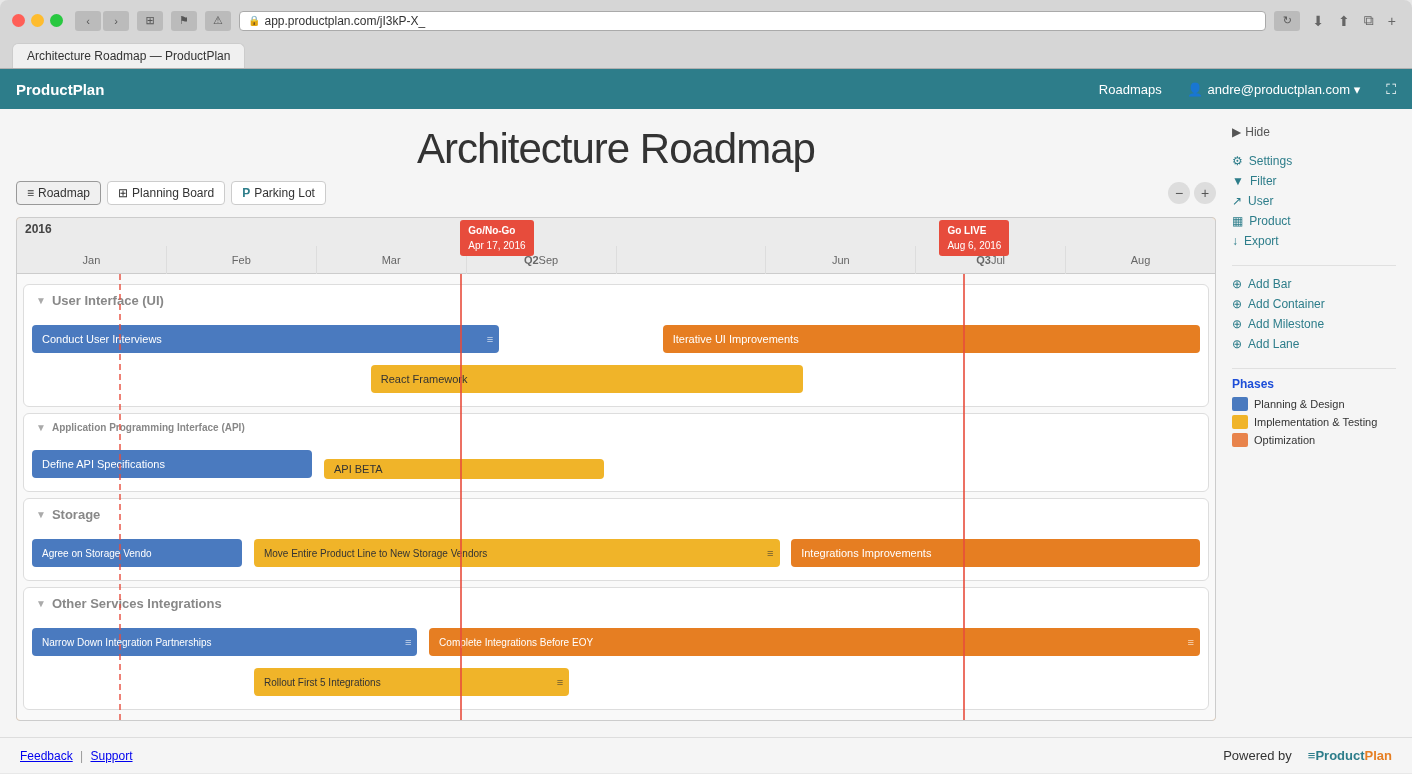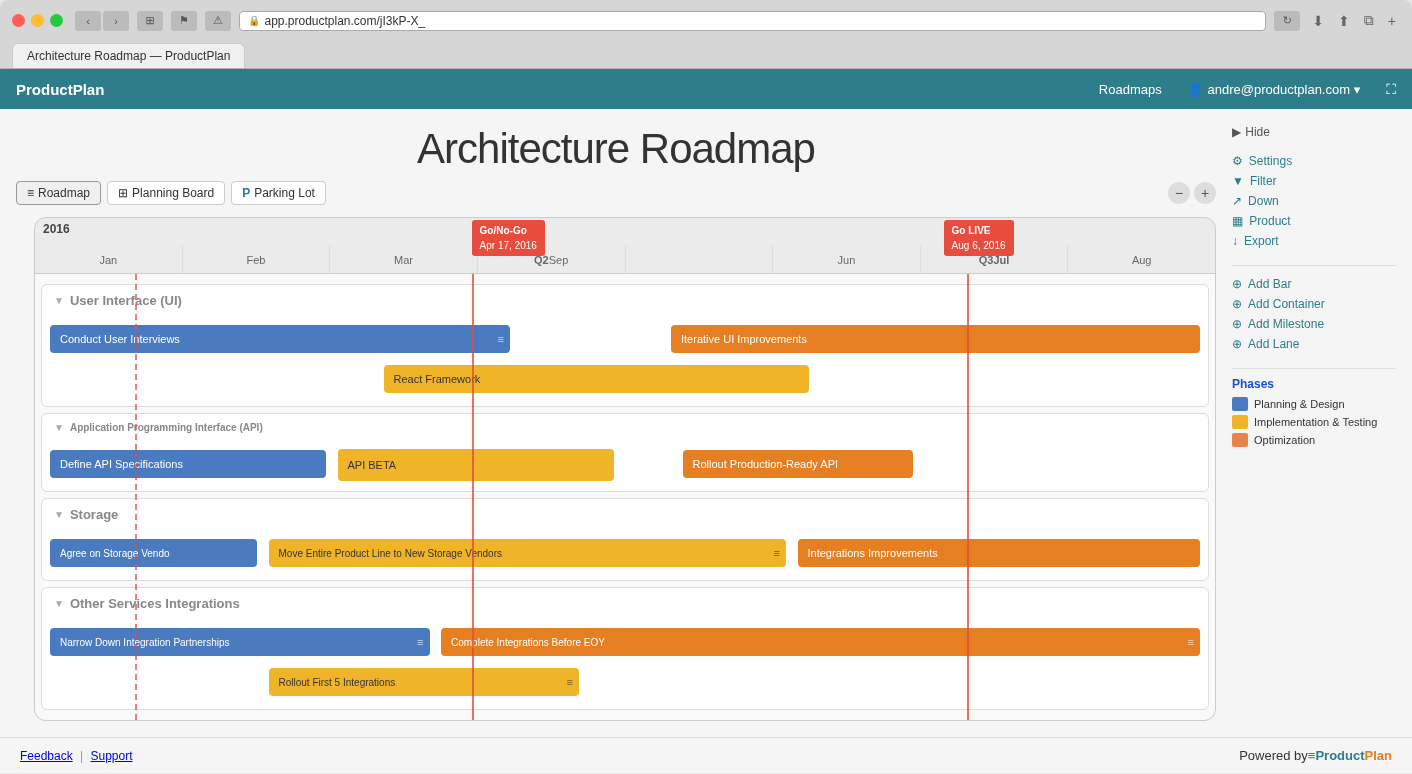--- a/index.html
+++ b/index.html
@@ -111,42 +111,41 @@
     .swatch-yellow { background: #f0b429; }
     .swatch-orange { background: #e8834b; }
 
     
     .app-footer {
       display: flex; align-items: center; justify-content: space-between;
       padding: 10px 20px; background: #f5f5f5; border-top: 1px solid #ddd;
     }
     .footer-links { font-size: 12px; color: #2d7d8a; }
     .footer-links span { color: #999; margin: 0 4px; }
-    .footer-brand { font-size: 13px; color: #333; display: flex; align-items: center; gap: 0; text-align: center; }
+    .footer-brand { font-size: 13px; color: #333; display: flex; align-items: center; gap: 16px; text-align: center; }
     .footer-brand .pp-logo { color: #2d7d8a; font-weight: bold; }
     .footer-brand .pp-logo2 { color: #e67e22; font-weight: bold; }
 
     
     .tl-header-outer {
       background: #ebebeb;
       border-bottom: 1px solid #ccc;
       padding: 4px 0 0 0;
       position: relative;
     }
     .tl-col { flex: 1; text-align: left; border-left: 1px solid #ddd; padding: 2px 0; }
     .tl-col:first-child { border-left: none; }
 
     
     .tl-wrapper {
       background: #fdba74;
       border: 1px solid #ccc;
-      border-radius: 12px;
+      border-radius: 4px;
       overflow: hidden;
       position: relative;
-      margin-left: 18px;
     }
 
     .tl-body {
       position: relative;
     }
   </style>
 </head>
 <body>
 
 <div class="browser-chrome">
@@ -223,21 +222,21 @@
 
           <div style="position:absolute; left:8px; top:4px; font-size:12px; font-weight:bold; color:#444;">2016</div>
 
           <div style="display:flex; position:absolute; left:0; right:0; top:28px; height:28px;">
             <div class="tl-col" style="font-size:11px; color:#666; display:flex; align-items:center; justify-content:center;">Jan</div>
             <div class="tl-col" style="font-size:11px; color:#666; display:flex; align-items:center; justify-content:center;">Feb</div>
             <div class="tl-col" style="font-size:11px; color:#666; display:flex; align-items:center; justify-content:center;">Mar</div>
             <div class="tl-col" style="font-size:11px; color:#666; display:flex; align-items:center; justify-content:center; font-weight:bold;">Q2<br><span style="font-weight:normal;">Sep</span></div>
             <div class="tl-col" style="font-size:11px; color:#666; display:flex; align-items:center; justify-content:center;"></div>
             <div class="tl-col" style="font-size:11px; color:#666; display:flex; align-items:center; justify-content:center;">Jun</div>
-            <div class="tl-col" style="font-size:11px; color:#666; display:flex; align-items:center; justify-content:center; font-weight:bold;">Q3<br><span style="font-weight:bold;">Jul</span></div>
+            <div class="tl-col" style="font-size:11px; color:#666; display:flex; align-items:center; justify-content:center; font-weight:bold;">Q3<br><span style="font-weight:normal;">Jul</span></div>
             <div class="tl-col" style="font-size:11px; color:#666; display:flex; align-items:center; justify-content:center;">Aug</div>
           </div>
 
           <div style="position:absolute; left:37%; top:2px; z-index:30; display:flex; flex-direction:column; align-items:flex-start;">
             <div style="background:#e74c3c; color:white; font-size:10px; font-weight:bold; padding:3px 8px; border-radius:3px; white-space:nowrap; line-height:1.5;">
               <span>Go/No-Go</span><br>
               <span style="font-weight:normal;">Apr 17, 2016</span>
             </div>
           </div>
 
@@ -289,27 +288,24 @@
               <span style="color:#aaa; font-size:10px;">▼</span>
               <span style="color:#888; font-weight:600; font-size:10px;">Application Programming Interface (API)</span>
             </div>
             <div class="lane-body">
               <div style="position:relative; height:34px;">
 
                 <div class="bar blue" style="left:0%; width:24%; top:3px; height:28px;">
                   <span>Define API Specifications</span>
                 </div>
 
-                <div class="bar yellow" style="left:25%; width:24%; top:2px; height:32px;">
+                <div class="bar yellow" style="left:25%; width:24%; top:12px; height:20px;">
                   <span>API BETA</span>
                 </div>
 
-                <div class="bar orange" style="left:55%; width:20%; top:3px; height:28px;">
-                  <span>Rollout Production-Ready API</span>
-                </div>
               </div>
             </div>
           </div>
 
           <div class="lane-container" style="background:white; margin:6px 6px;">
             <div class="lane-header">
               <span style="color:#aaa; font-size:10px;">▼</span>
               <span style="color:#888; font-weight:600; font-size:13px;">Storage</span>
             </div>
             <div class="lane-body">
@@ -376,21 +372,21 @@
         <div class="sidebar-item">
           <span class="icon">⚙</span>
           <span>Settings</span>
         </div>
         <div class="sidebar-item">
           <span class="icon">▼</span>
           <span>Filter</span>
         </div>
         <div class="sidebar-item">
           <span class="icon">↗</span>
-          <span>Down</span>
+          <span>User</span>
         </div>
         <div class="sidebar-item">
           <span class="icon">▦</span>
           <span>Product</span>
         </div>
         <div class="sidebar-item">
           <span class="icon">↓</span>
           <span>Export</span>
         </div>
       </div>

